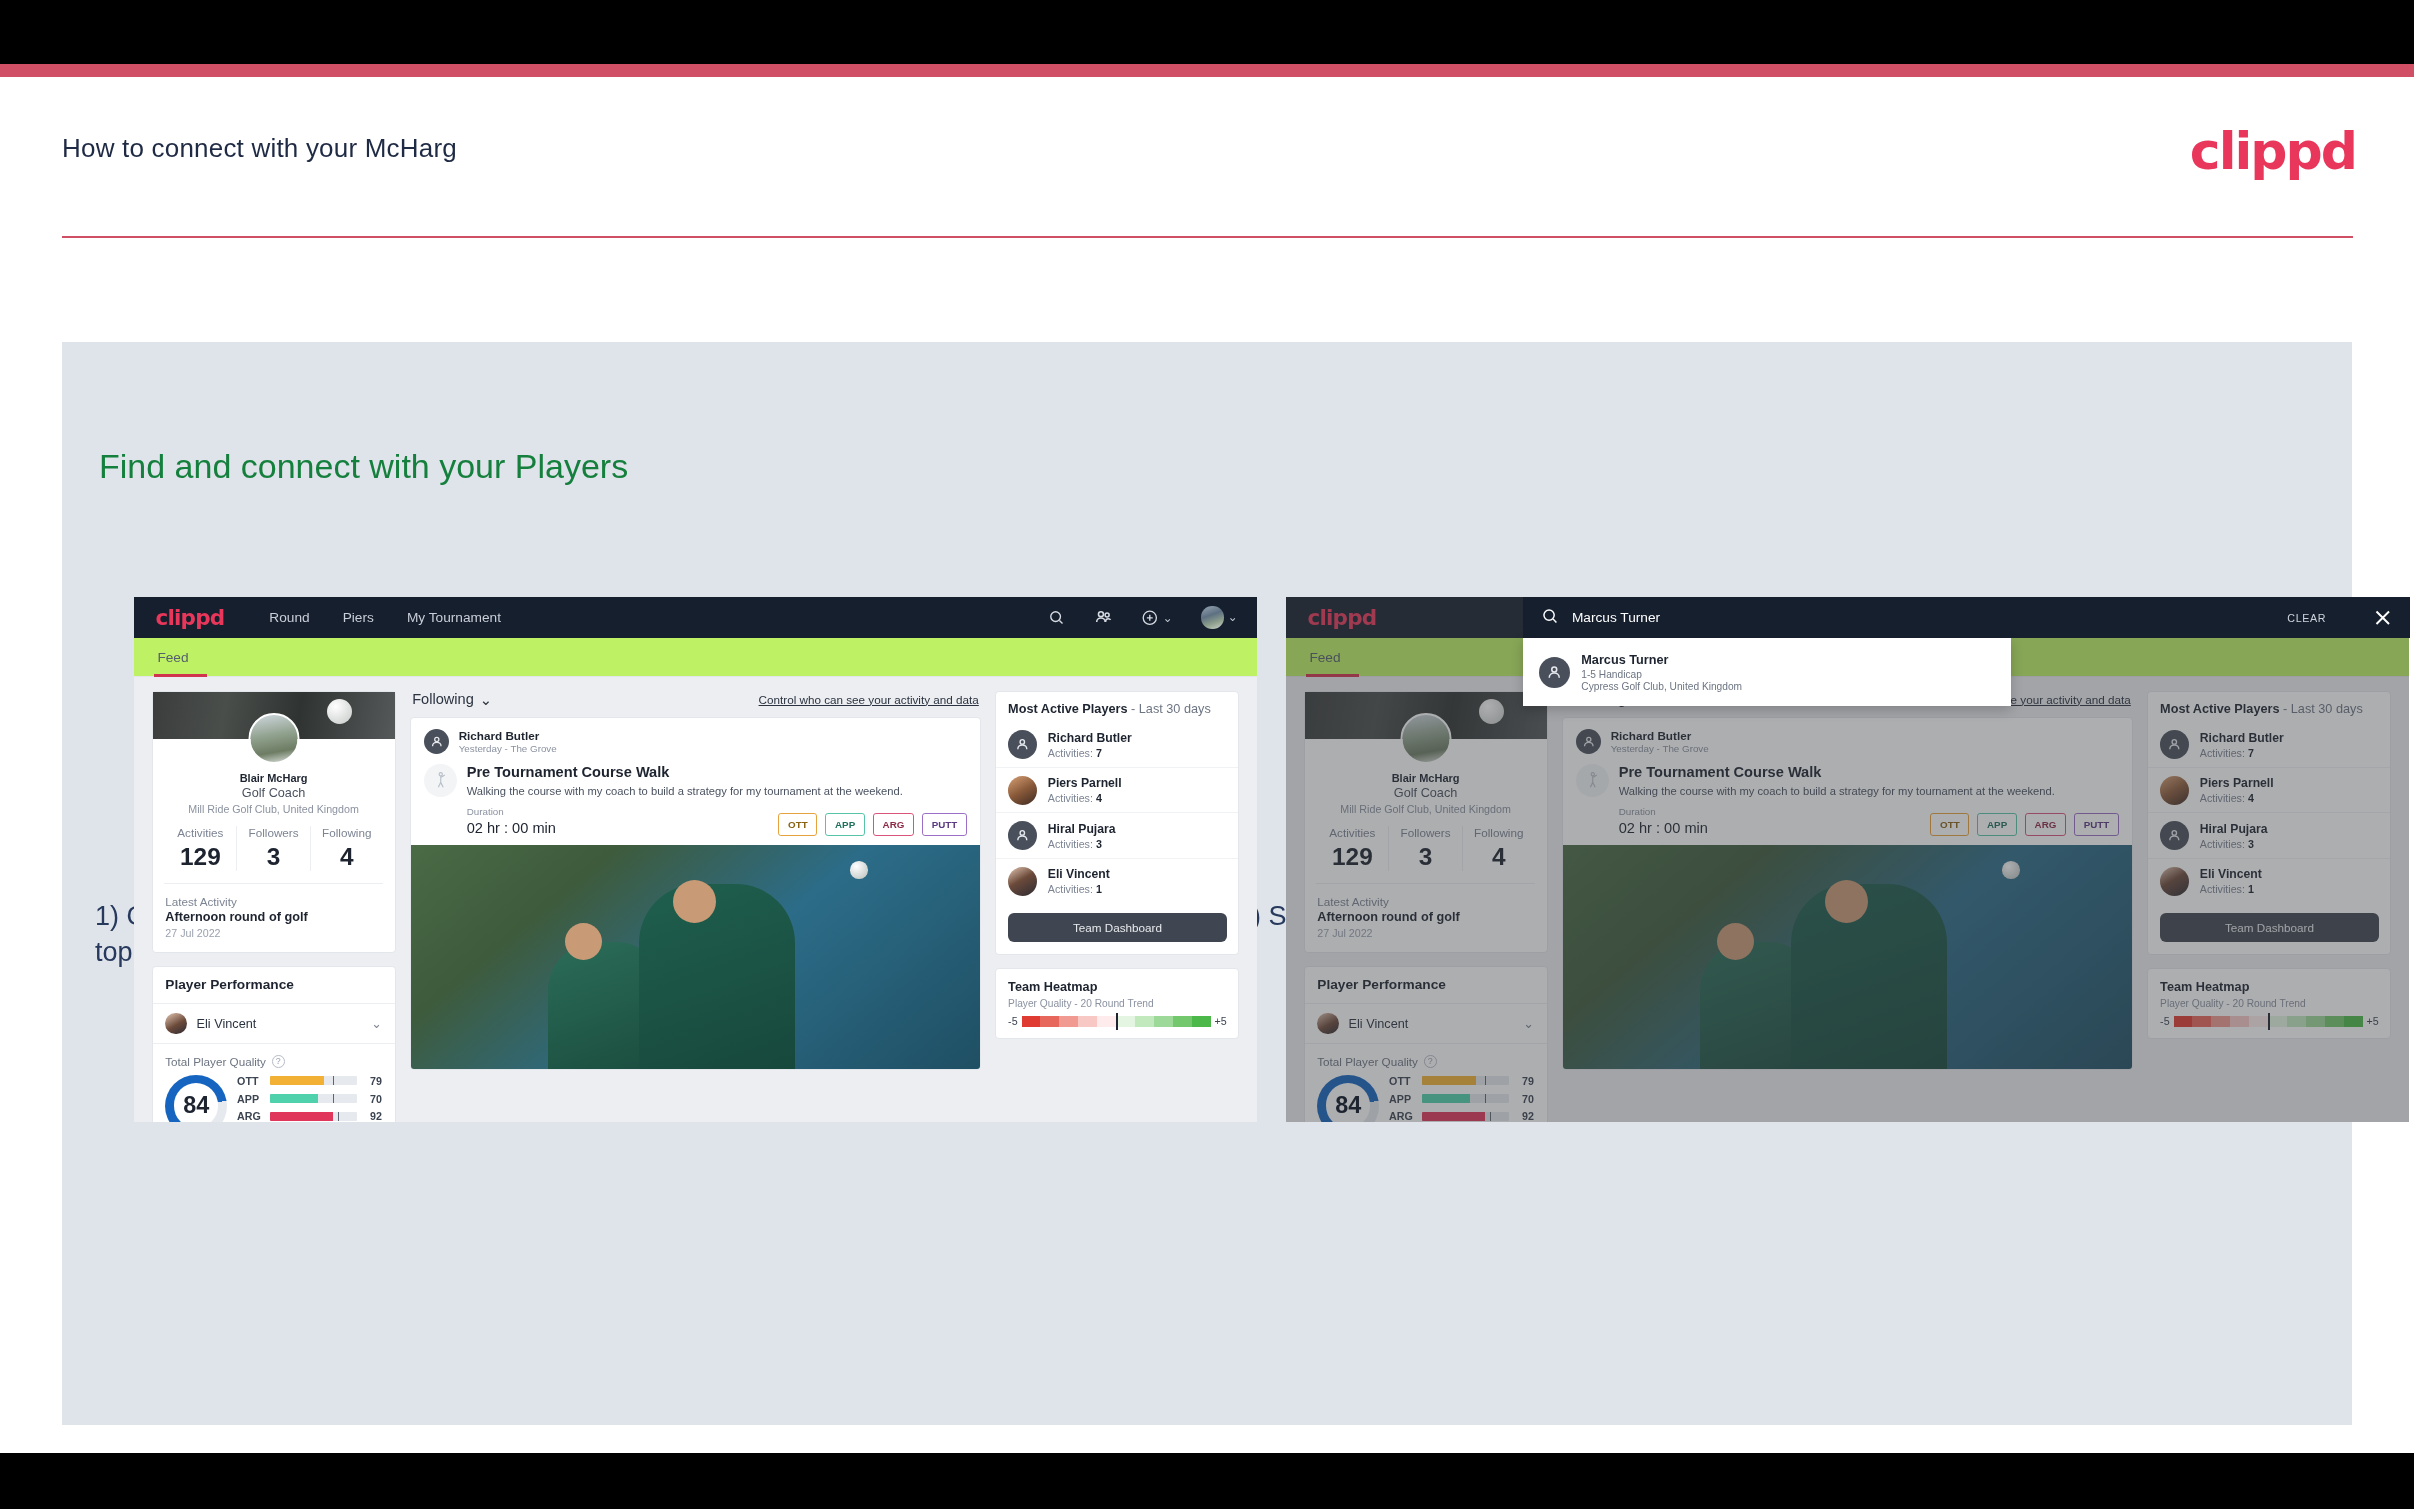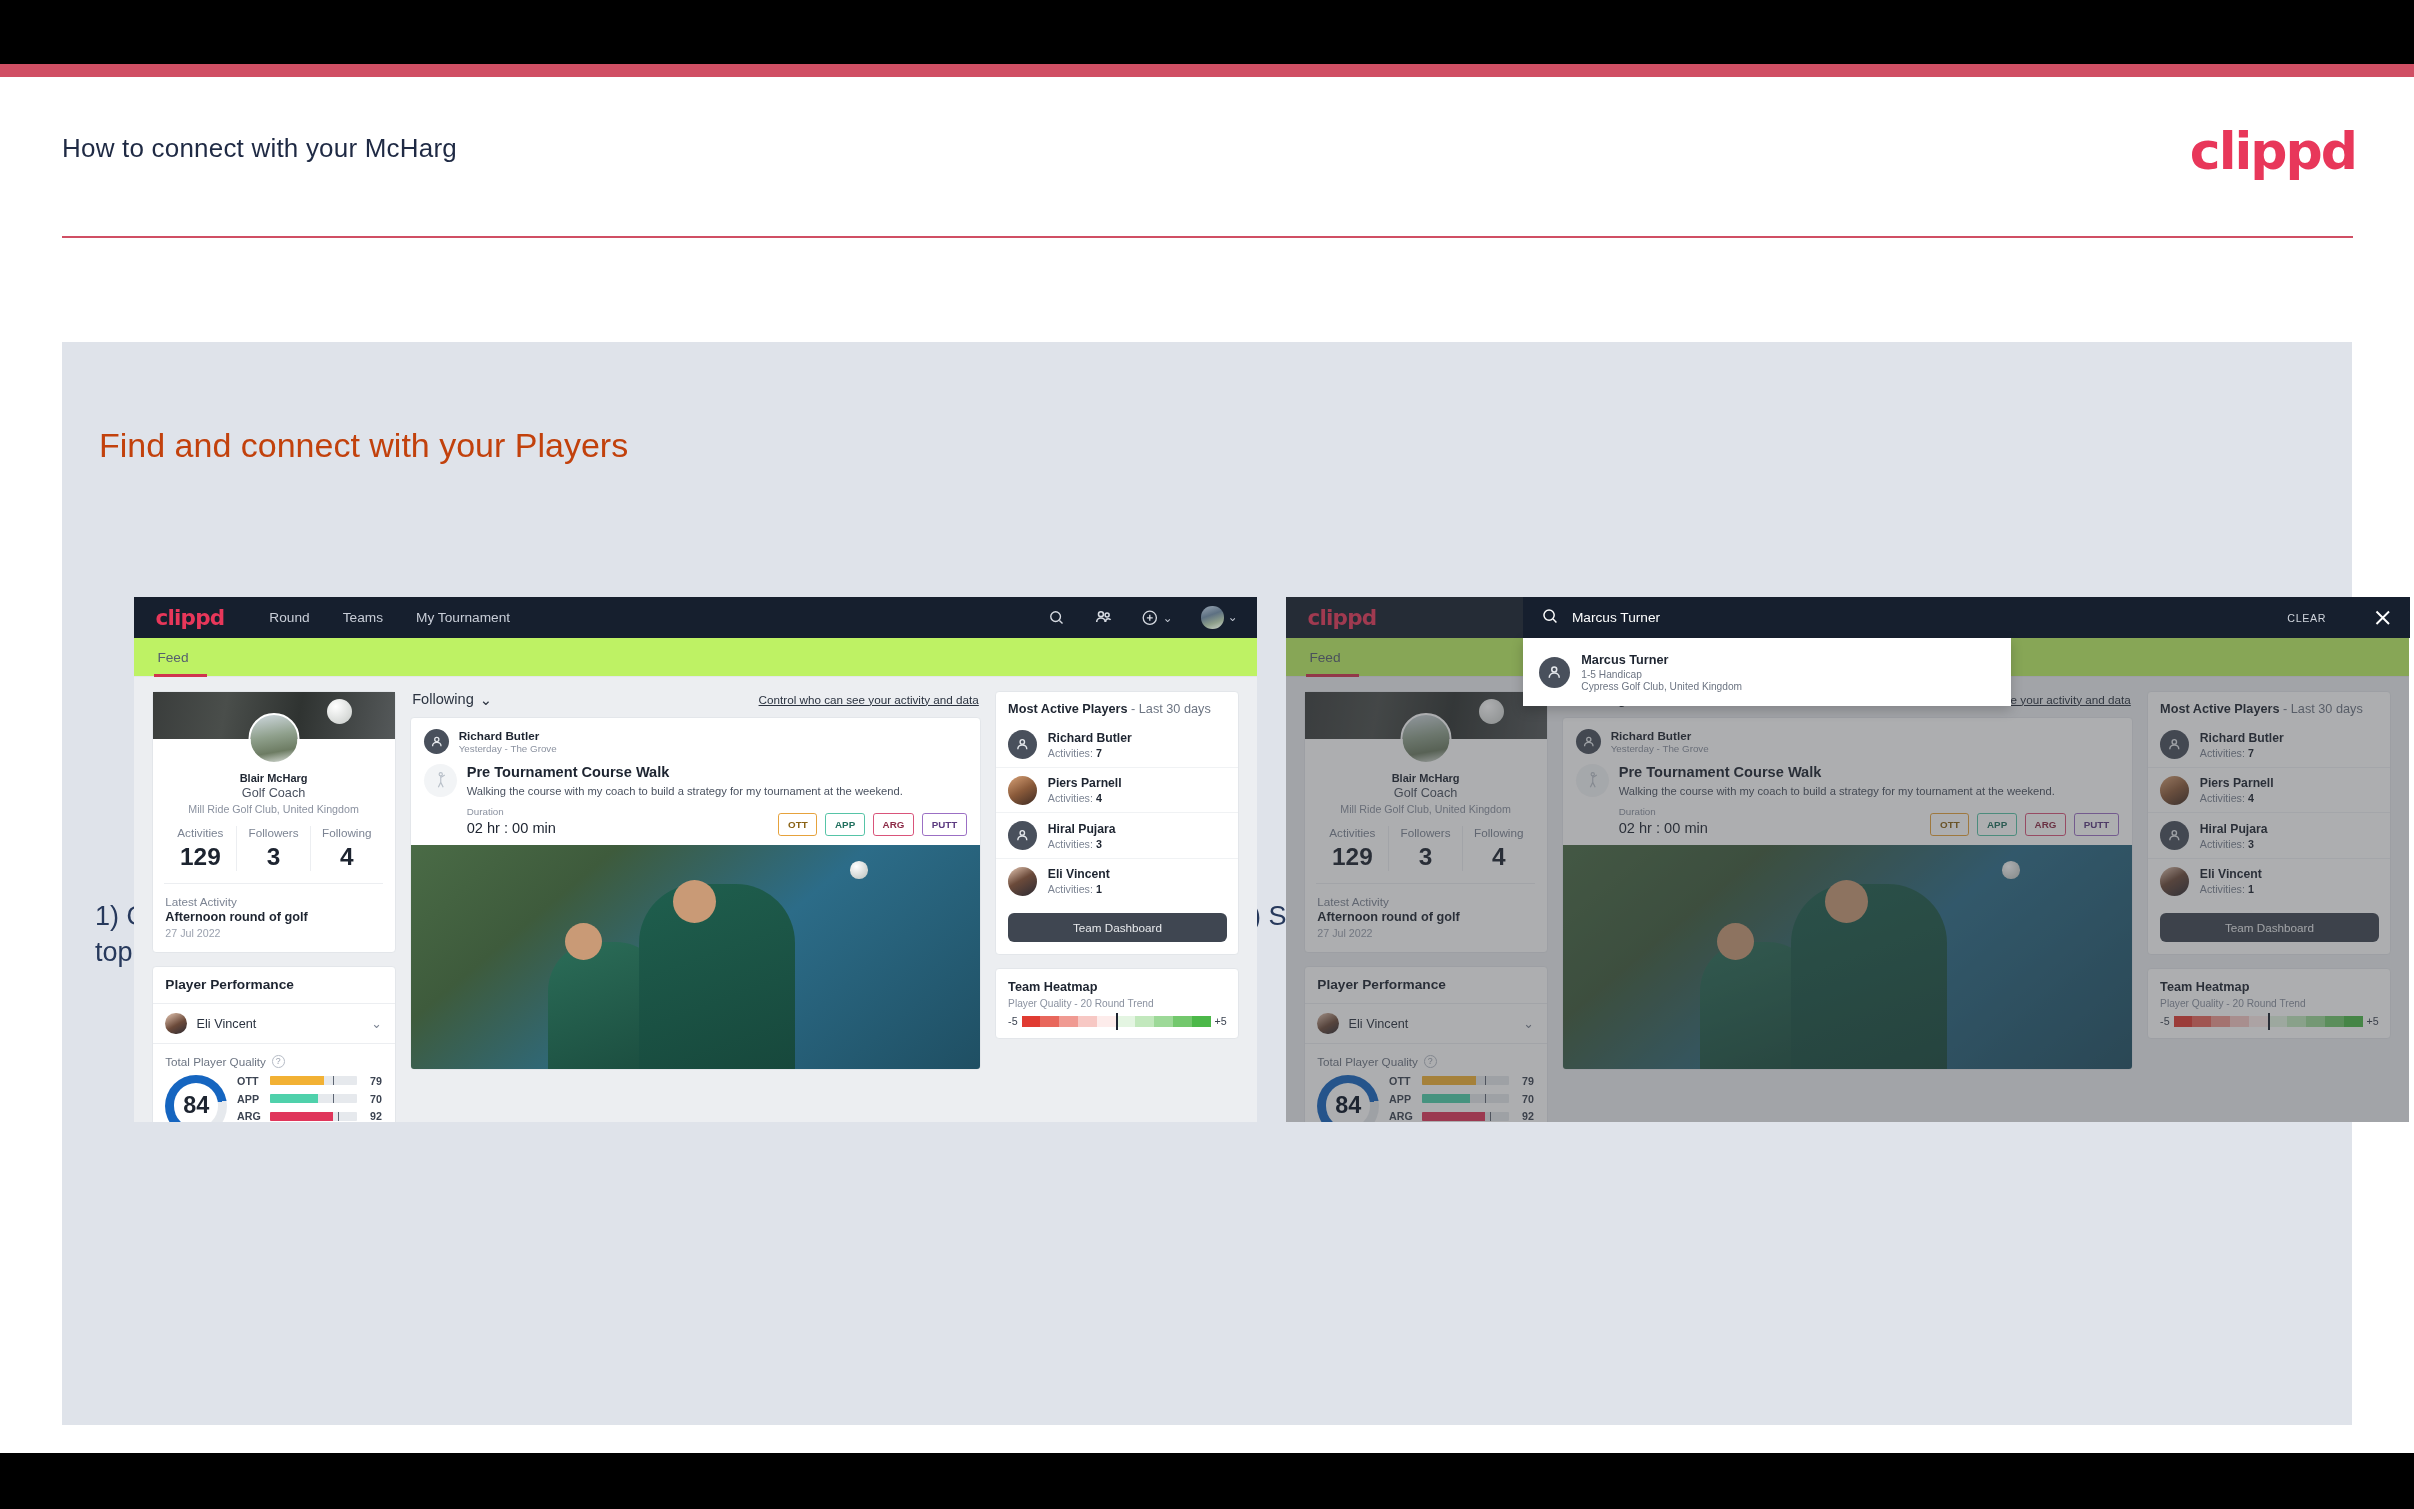--- a/index.html
+++ b/index.html
@@ -16,21 +16,21 @@
 
   
   .hdr-title{position:absolute;left:62px;top:56px;font-size:26px;color:#1f2a44;letter-spacing:0.2px;}
   .hdr-logo{position:absolute;right:59px;top:44px;font-size:52px;font-weight:700;color:#e8375a;letter-spacing:-2px;font-family:"DejaVu Sans",sans-serif;}
   .hdr-rule{position:absolute;left:62px;right:62px;top:159px;height:2px;background:#d04f64;}
 
   
   .panel{position:absolute;left:62px;top:265px;width:2290px;height:1083px;background:#dfe3ea;}
 
   .h1{position:absolute;left:37px;top:54px;font-size:36px;font-weight:700;color:#1b2a4a;}
-  .h2{position:absolute;left:37px;top:84px;font-size:34px;font-weight:400;color:#c2410c;}
+  .h2{position:absolute;left:37px;top:105px;font-size:34px;font-weight:400;color:#15803d;}
 
   .cap{position:absolute;font-size:27px;line-height:1.34;color:#27395c;width:605px;}
   .cap-l{left:33px;top:556px;}
   .cap-r{left:1175px;top:556px;}
 
   
   .shot{position:absolute;overflow:hidden;background:#fff;}
   .shot-l{left:72px;top:255px;width:1123px;height:525px;}
   .shot-r{left:1224px;top:255px;width:1129px;height:525px;}
 
@@ -178,21 +178,21 @@
       <div class="cap cap-l">1) On your Feed, click on the search icon in the top right of the screen.</div>
       <div class="cap cap-r">2) Search for the Player you wish to connect with.</div>
 
       <div class="shot shot-l">
         <div class="app">
 
           <div class="navbar">
             <div class="nav-logo">clippd</div>
             <div class="nav-links">
               <span>Round</span>
-              <span>Teams</span>
+              <span>Piers</span>
               <span>My Tournament</span>
             </div>
             <div class="nav-right">
               <span>
                 <svg width="16.6" height="16.6" viewBox="0 0 24 24" fill="none" stroke="#d7dbe2" stroke-width="2">
                     <circle cx="11" cy="11" r="7"></circle>
                     <path d="M16.5 16.5 21 21"></path>
                   </svg>
               </span>
               <span>

